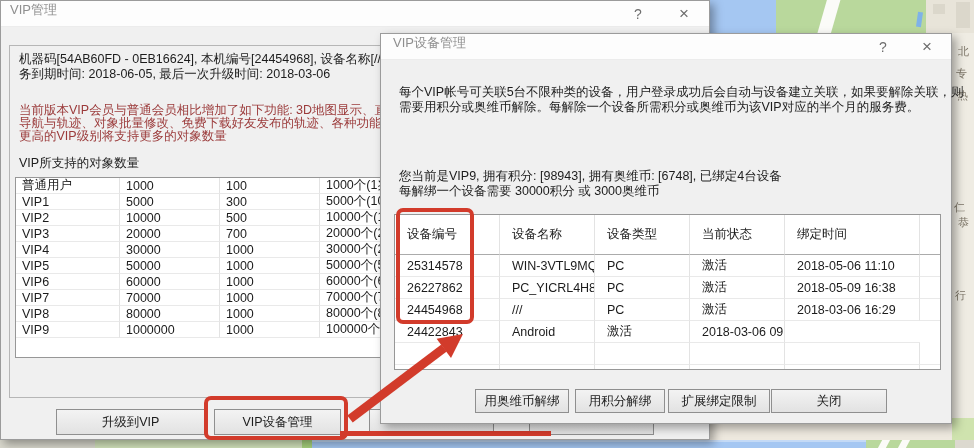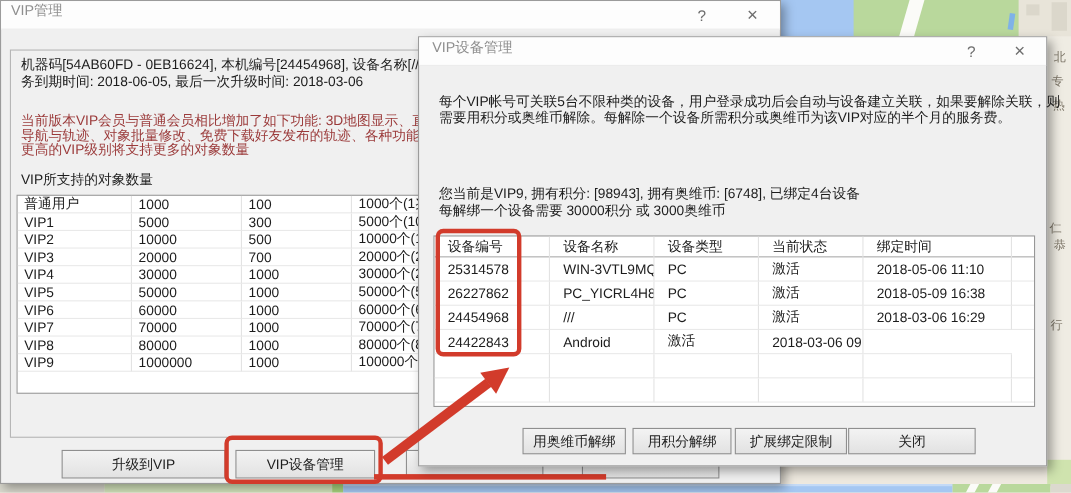--- a/index.html
+++ b/index.html
@@ -51,21 +51,21 @@
   .tcell:last-child { border-right:none; }
   .thead .tcell { border-bottom:1px solid #ababab; }
 
   #vip-table { left:14px; top:176px; width:688px; height:181px; }
   #vip-table .trow { grid-template-columns:104px 100px 100px 1fr; height:16px; }
   #vip-table .trow.thead { height:20px; }
   #vip-table .tcell { padding-left:6px; font-size:12.5px; }
 
   #device-table { left:13px; top:180px; width:547px; height:156px; }
   #device-table .trow { grid-template-columns:105px 95px 95px 95px 135px 1fr; height:22px; }
-  #device-table .trow.thead { height:19px; }
+  #device-table .trow.thead { height:40px; }
   #device-table .tcell { padding-left:12px; font-size:12.5px; }
 
   .btn { position:absolute; height:26px; background:linear-gradient(#f3f3f3,#e2e2e2);
     border:1px solid #8f8f8f; display:flex; align-items:center; justify-content:center;
     font-size:12.5px; color:#1c1c1c; cursor:default; }
 
   #dialog-window { left:380px; top:33px; width:572px; height:391px; z-index:10; }
   #dialog-window .btn { height:24px; }
 
   

